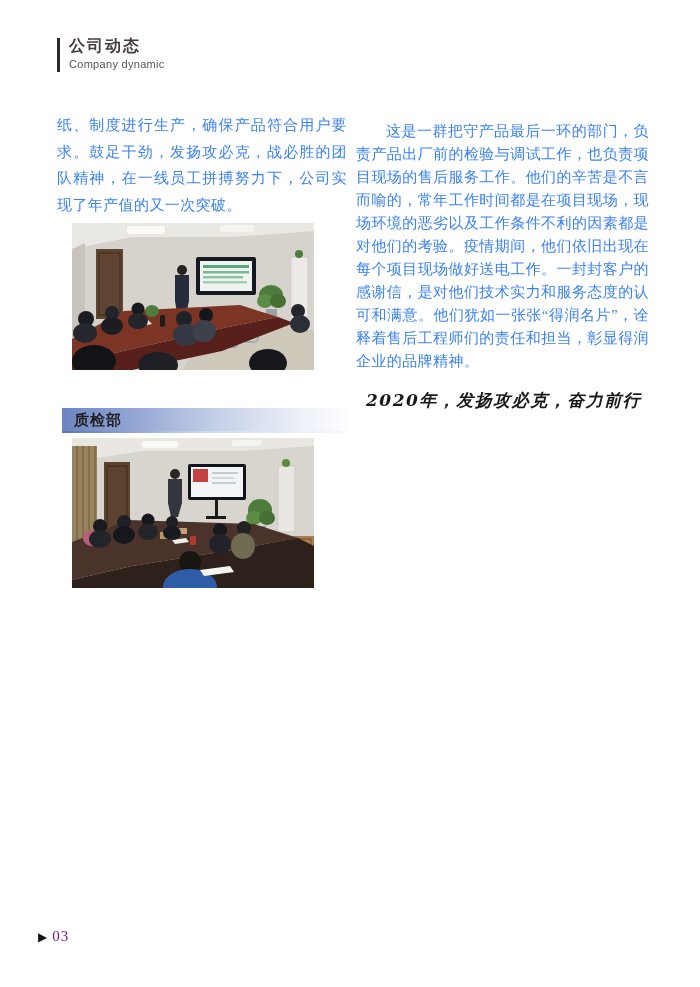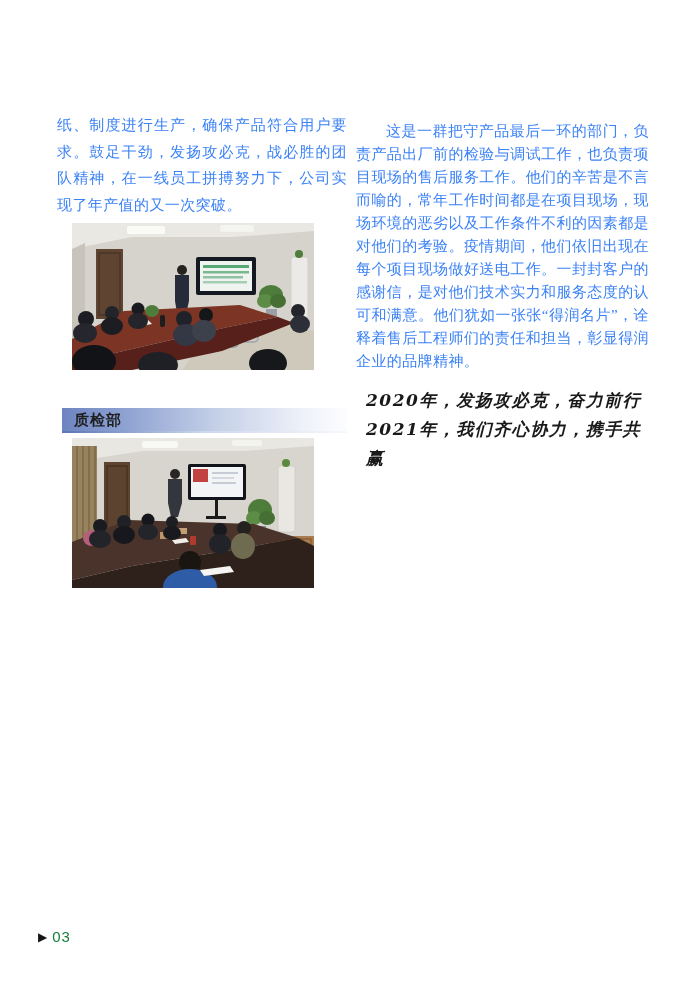--- a/index.html
+++ b/index.html
@@ -39,28 +39,33 @@
 
   
   .para-2{margin-top:29px !important;}
   .slogans{margin-top:13px;padding-left:10px;}
   .slogan{margin:0;font-size:17px;line-height:29px;font-weight:bold;font-style:italic;
           letter-spacing:1.5px;color:#191919;font-family:"DejaVu Serif","Liberation Serif",serif;}
 
   
   .footer{position:absolute;left:38px;top:929px;display:flex;align-items:center;gap:5px;}
   .footer .tri{font-size:12px;color:#141414;line-height:1;}
-  .footer .num{font-family:Liberation Sans, sans-serif;
-               font-size:15px;color:#15803d;letter-spacing:1px;line-height:1;}
+  .footer .num{font-family:Liberation Serif, serif;
+               font-size:15px;color:#701a75;letter-spacing:1px;line-height:1;}
 </style>
 </head>
 <body>
 
 <div class="page">
 
+  <div class="header">
+    <div class="header-bar"></div>
+    <p class="title-zh">公司动态</p>
+    <p class="title-en">Company dynamic</p>
+  </div>
 
   <div class="col-left">
     <p class="body">纸、制度进行生产，确保产品符合用户要求。鼓足干劲，发扬攻必克，战必胜的团队精神，在一线员工拼搏努力下，公司实现了年产值的又一次突破。</p>
 
 
     <div class="photo">
       <svg viewBox="0 0 242 147" width="242" height="147">
         <rect width="242" height="147" fill="#d6d3cc"></rect>
         <polygon points="0,0 242,0 242,8 160,14 60,14 0,26" fill="#eae8e3"></polygon>
         <rect x="55" y="3" width="38" height="8" rx="2" fill="#fafaf7"></rect>
@@ -169,21 +174,20 @@
         <ellipse cx="118" cy="149" rx="27" ry="18" fill="#2e5ca6"></ellipse>
         <polygon points="128,132 158,128 162,134 132,138" fill="#f6f5f1"></polygon>
       </svg>
     </div>
   </div>
 
   <div class="col-right">
     <p class="body indent">这是一群把守产品最后一环的部门，负责产品出厂前的检验与调试工作，也负责项目现场的售后服务工作。他们的辛苦是不言而喻的，常年工作时间都是在项目现场，现场环境的恶劣以及工作条件不利的因素都是对他们的考验。疫情期间，他们依旧出现在每个项目现场做好送电工作。一封封客户的感谢信，是对他们技术实力和服务态度的认可和满意。他们犹如一张张“得润名片”，诠释着售后工程师们的责任和担当，彰显得润企业的品牌精神。</p>
     <div class="slogans">
       <p class="slogan">2020年，发扬攻必克，奋力前行</p>
-      <p class="slogan">2021年，我们齐心协力，携手共赢</p>
     </div>
   </div>
 
   <div class="footer">
     <span class="tri">▶</span>
     <span class="num">03</span>
   </div>
 
 </div>
 

